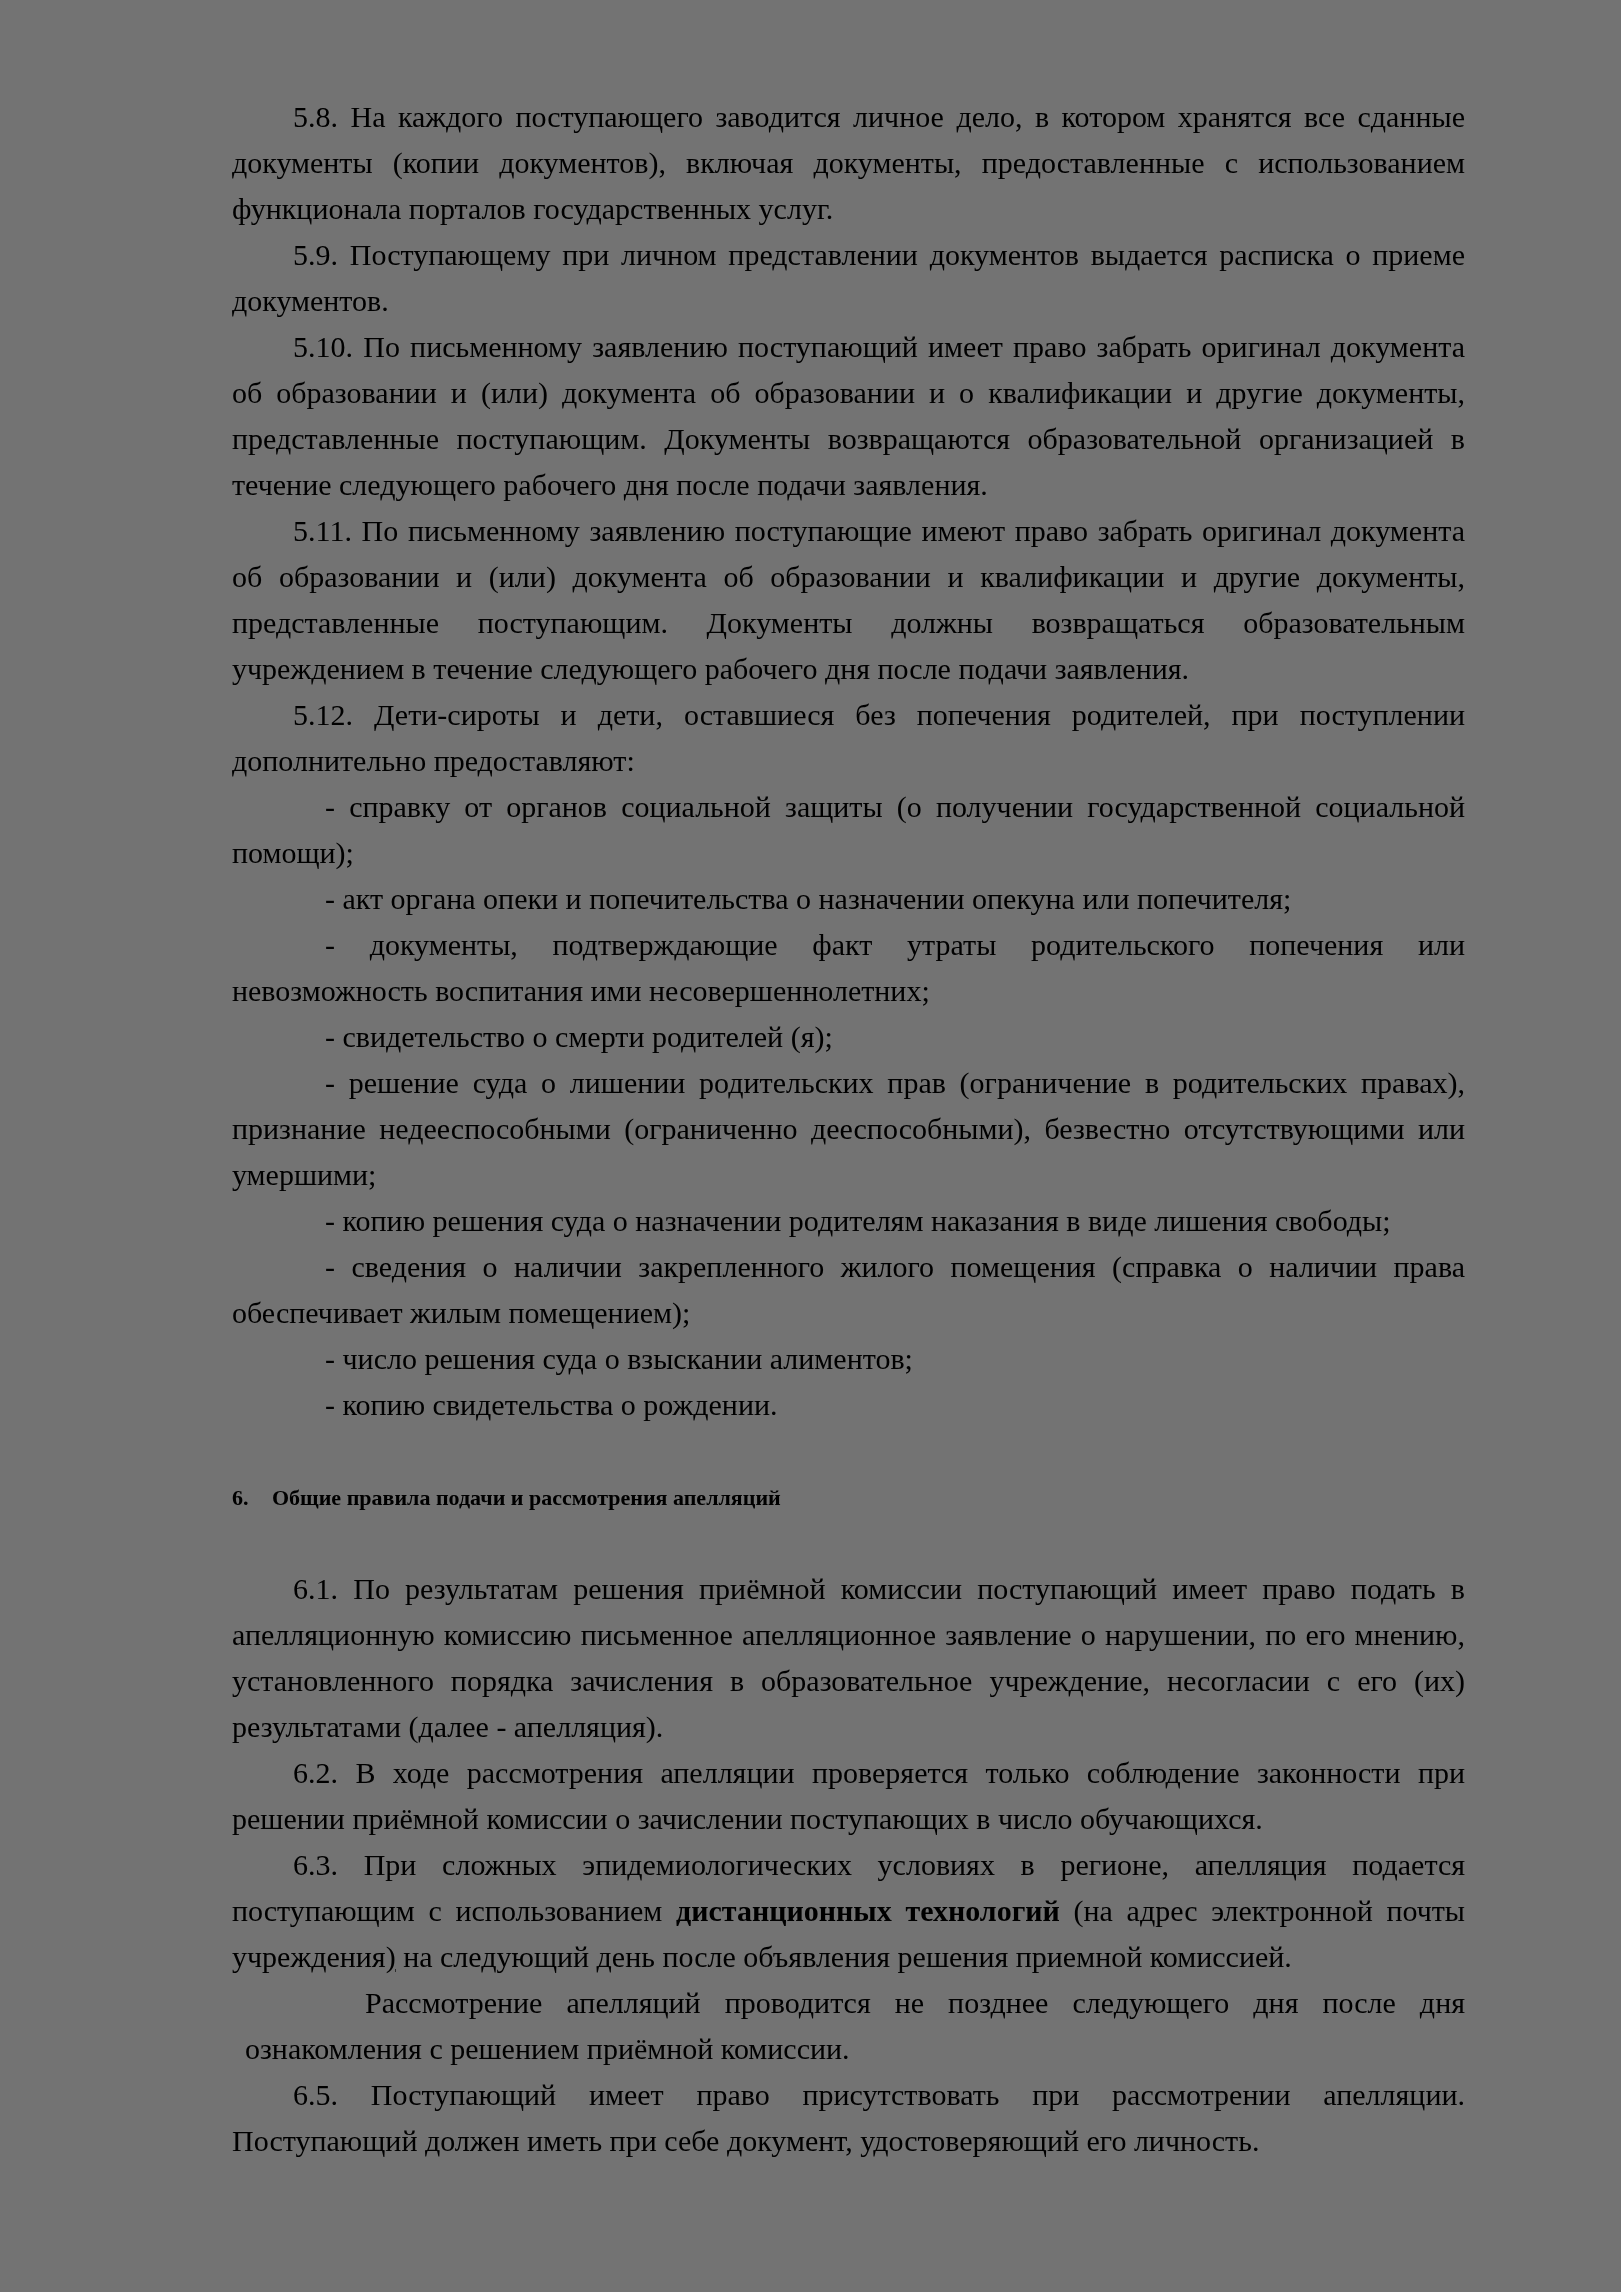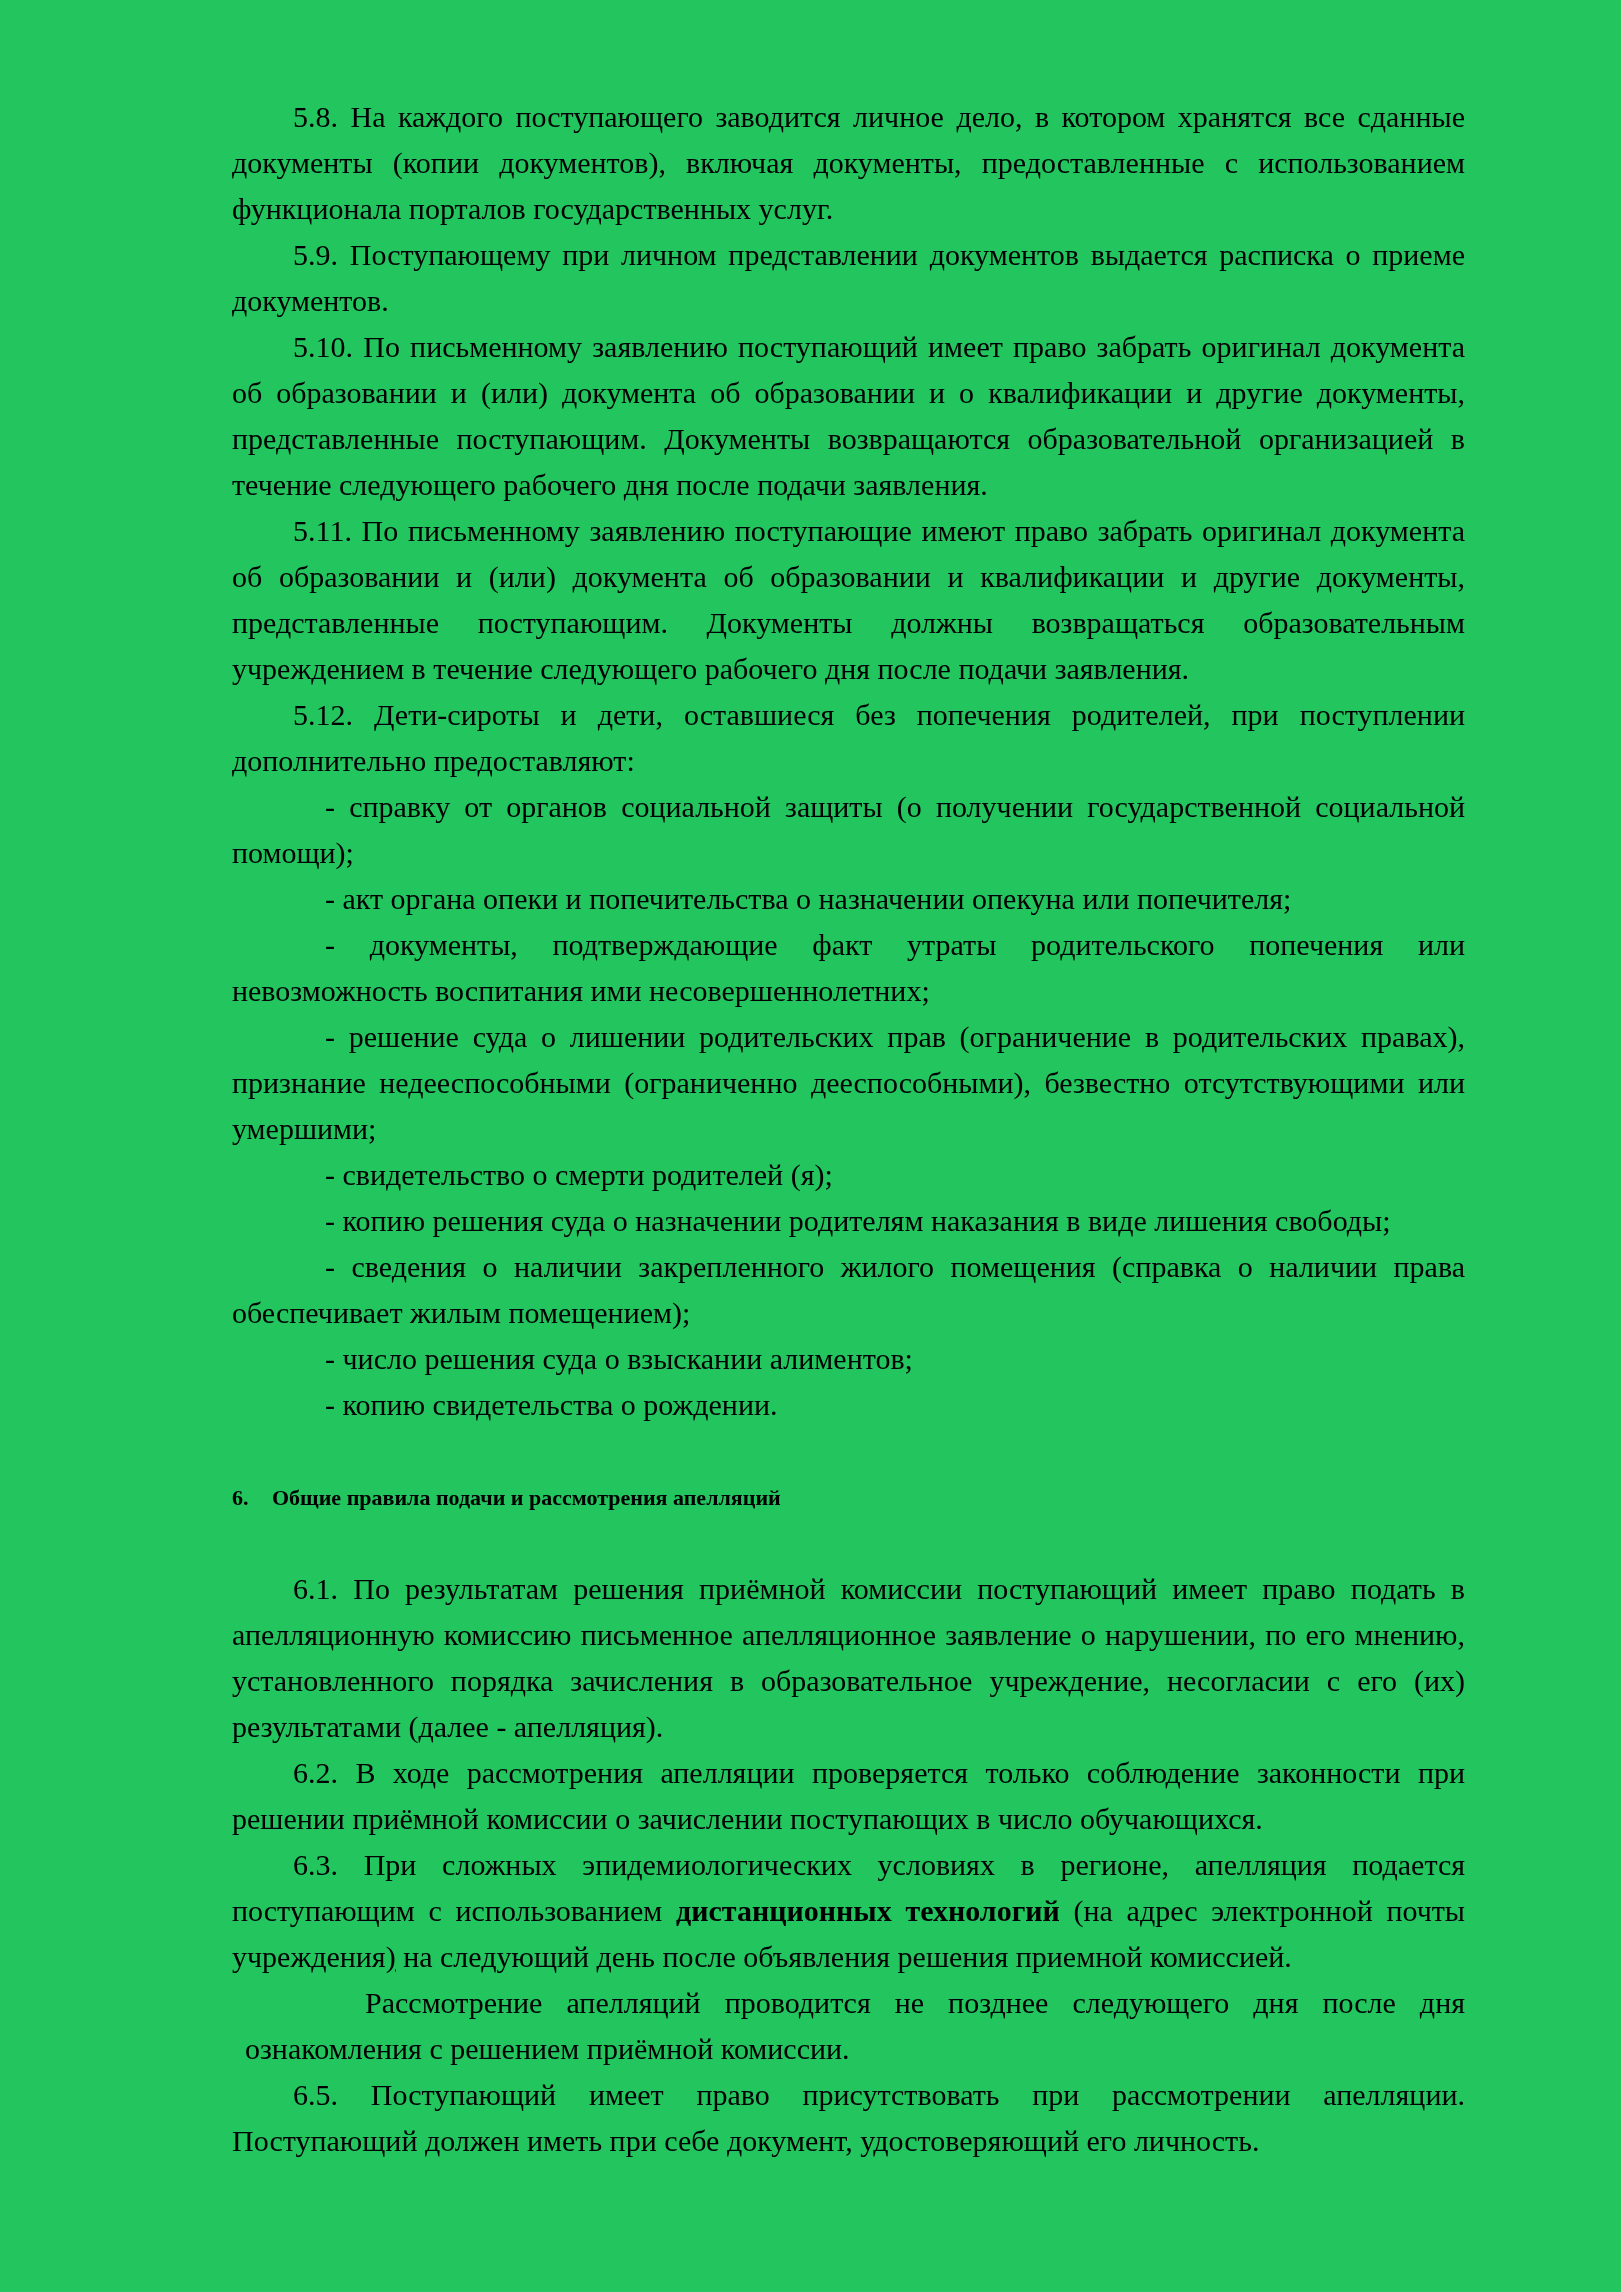--- a/index.html
+++ b/index.html
@@ -9,21 +9,21 @@
     background: #ffffff;
   }
   body {
     font-family: "Liberation Serif", "DejaVu Serif", serif;
     color: #000000;
   }
   .page {
     position: relative;
     width: 1621px;
     height: 2293px;
-    background: #22c55e;
+    background: #737373;
     overflow: hidden;
     box-sizing: border-box;
   }
   .content {
     position: absolute;
     left: 232px;
     top: 94px;
     width: 1233px;
   }
   p {
@@ -81,22 +81,22 @@
 
     <p class="body-par">5.10. По письменному заявлению поступающий имеет право забрать оригинал документа об образовании и (или) документа об образовании и о квалификации и другие документы, представленные поступающим. Документы возвращаются образовательной организацией в течение следующего рабочего дня после подачи заявления.</p>
 
     <p class="body-par">5.11. По письменному заявлению поступающие имеют право забрать оригинал документа об образовании и (или) документа об образовании и квалификации и другие документы, представленные поступающим. Документы должны возвращаться образовательным учреждением в течение следующего рабочего дня после подачи заявления.</p>
 
     <p class="body-par">5.12. Дети-сироты и дети, оставшиеся без попечения родителей, при поступлении дополнительно предоставляют:</p>
 
     <p class="bullet">- справку от органов социальной защиты (о получении государственной социальной помощи);</p>
     <p class="bullet">- акт органа опеки и попечительства о назначении опекуна или попечителя;</p>
     <p class="bullet">- документы, подтверждающие факт утраты родительского попечения или невозможность воспитания ими несовершеннолетних;</p>
+    <p class="bullet">- свидетельство о смерти родителей (я);</p>
     <p class="bullet">- решение суда о лишении родительских прав (ограничение в родительских правах), признание недееспособными (ограниченно дееспособными), безвестно отсутствующими или умершими;</p>
-    <p class="bullet">- свидетельство о смерти родителей (я);</p>
     <p class="bullet">- копию решения суда о назначении родителям наказания в виде лишения свободы;</p>
     <p class="bullet">- сведения о наличии закрепленного жилого помещения (справка о наличии права обеспечивает жилым помещением);</p>
     <p class="bullet">- число решения суда о взыскании алиментов;</p>
     <p class="bullet">- копию свидетельства о рождении.</p>
 
     <div class="heading-block">
       <h2 class="section-heading"><span class="heading-num">6.</span><span>Общие правила подачи и рассмотрения апелляций</span></h2>
     </div>
 
     <p class="body-par">6.1. По результатам решения приёмной комиссии поступающий имеет право подать в апелляционную комиссию письменное апелляционное заявление о нарушении, по его мнению, установленного порядка зачисления в образовательное учреждение, несогласии с его (их) результатами (далее - апелляция).</p>

